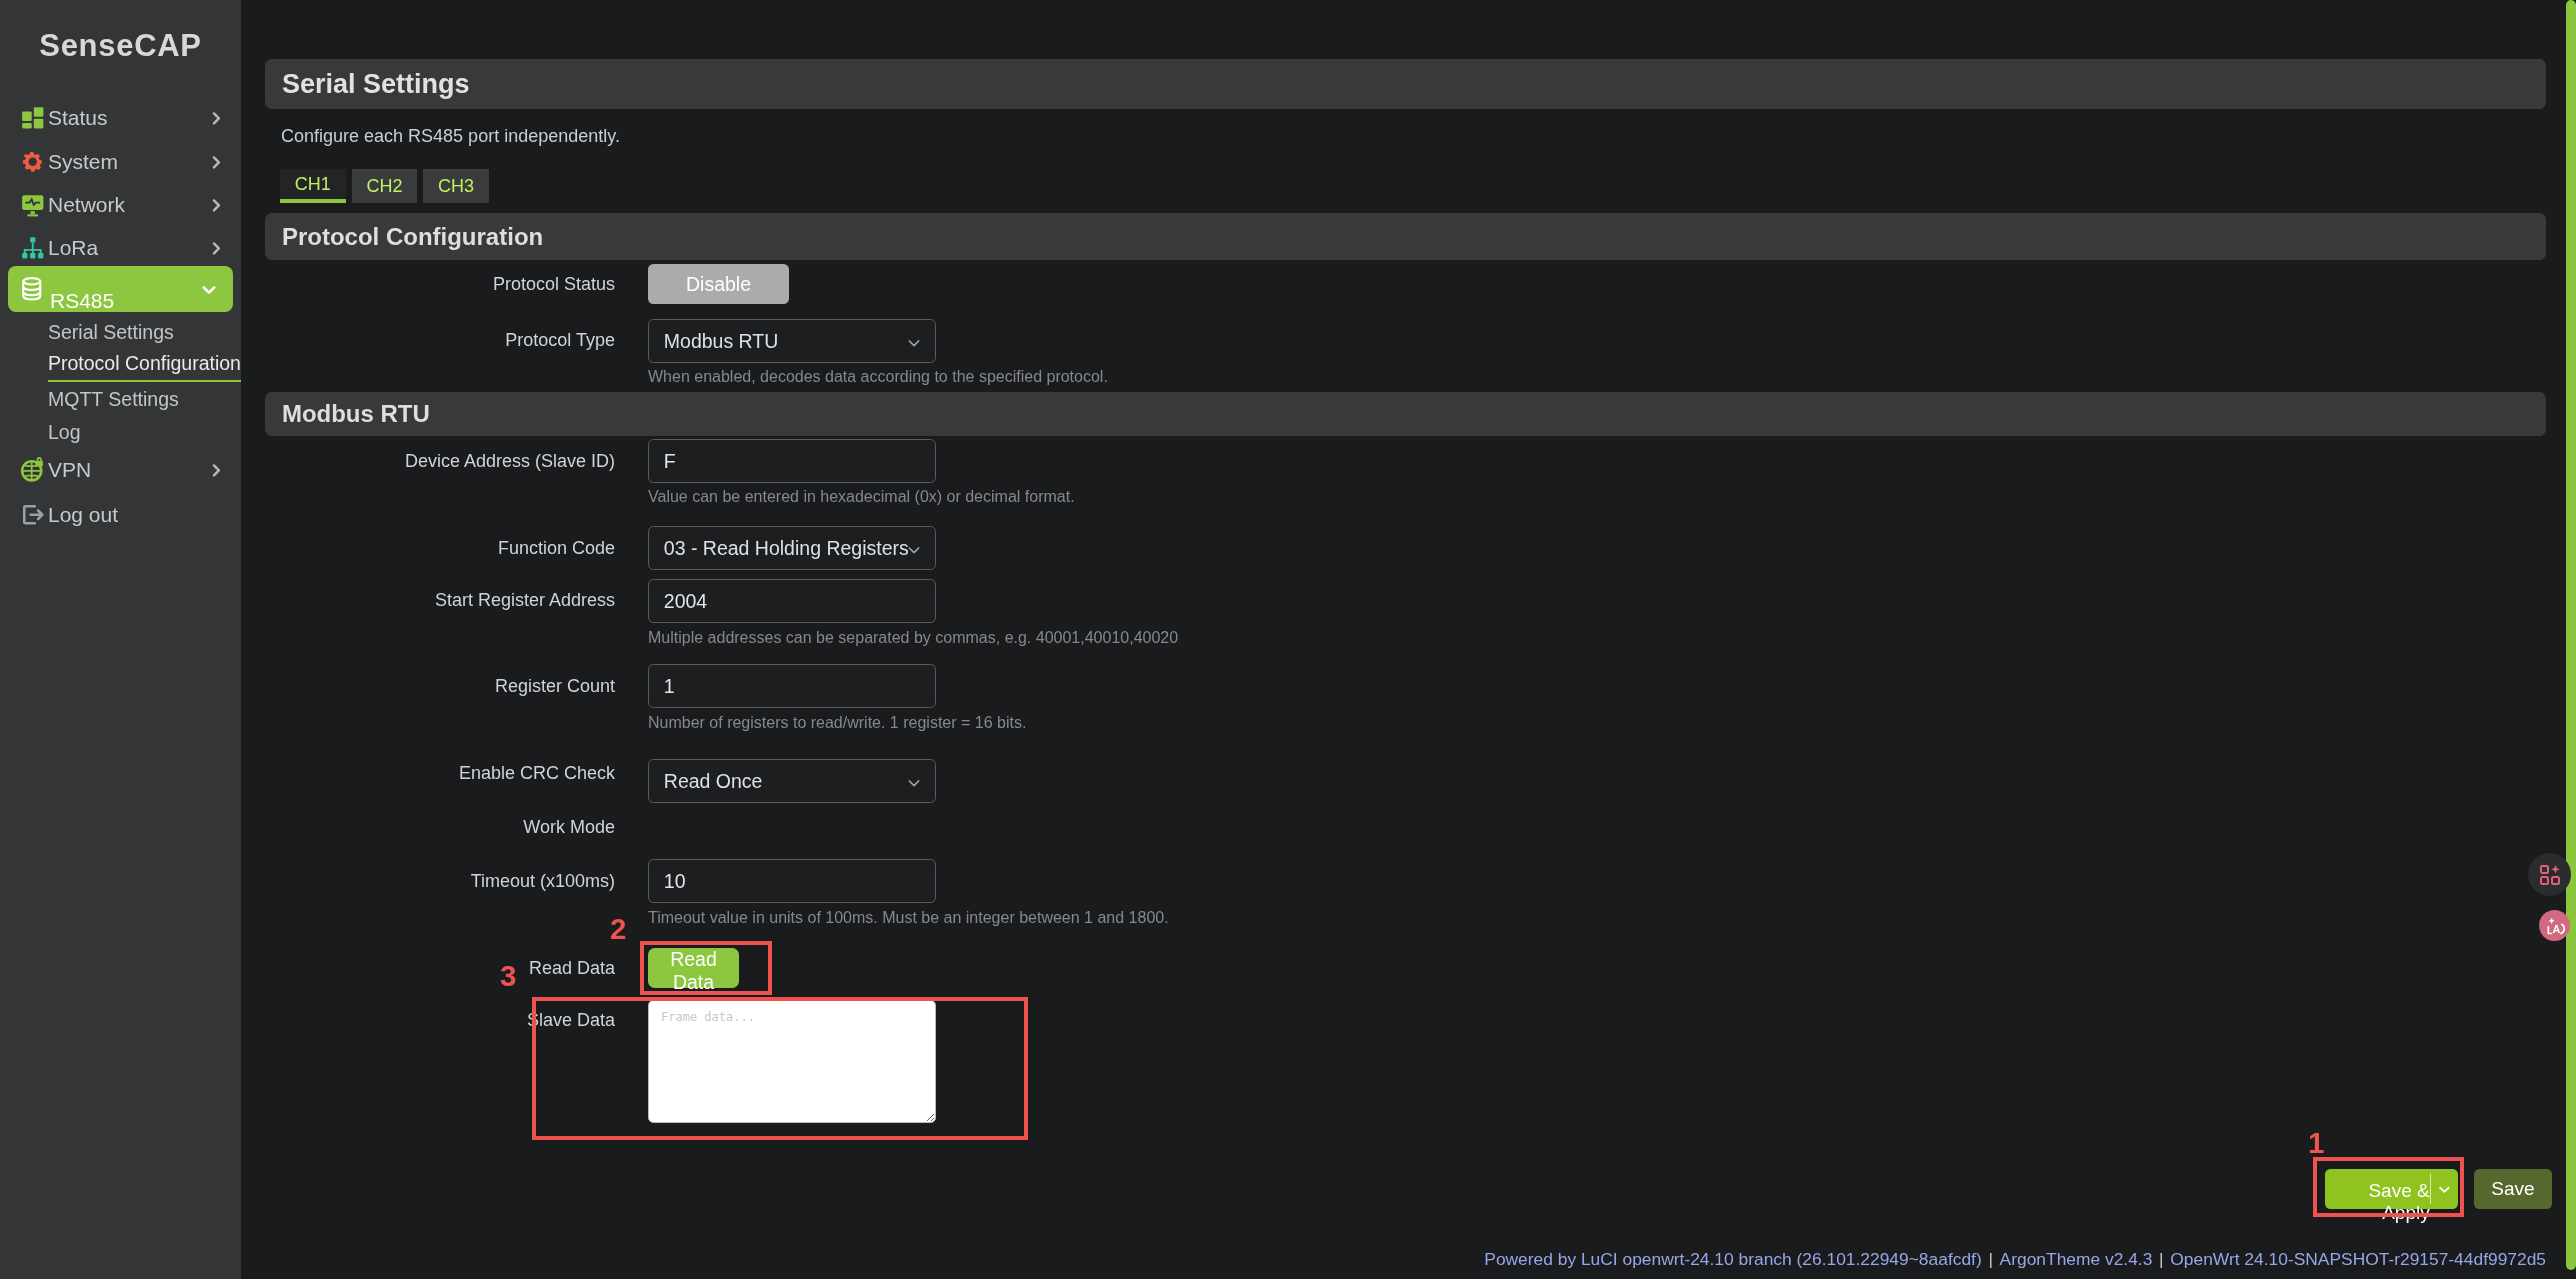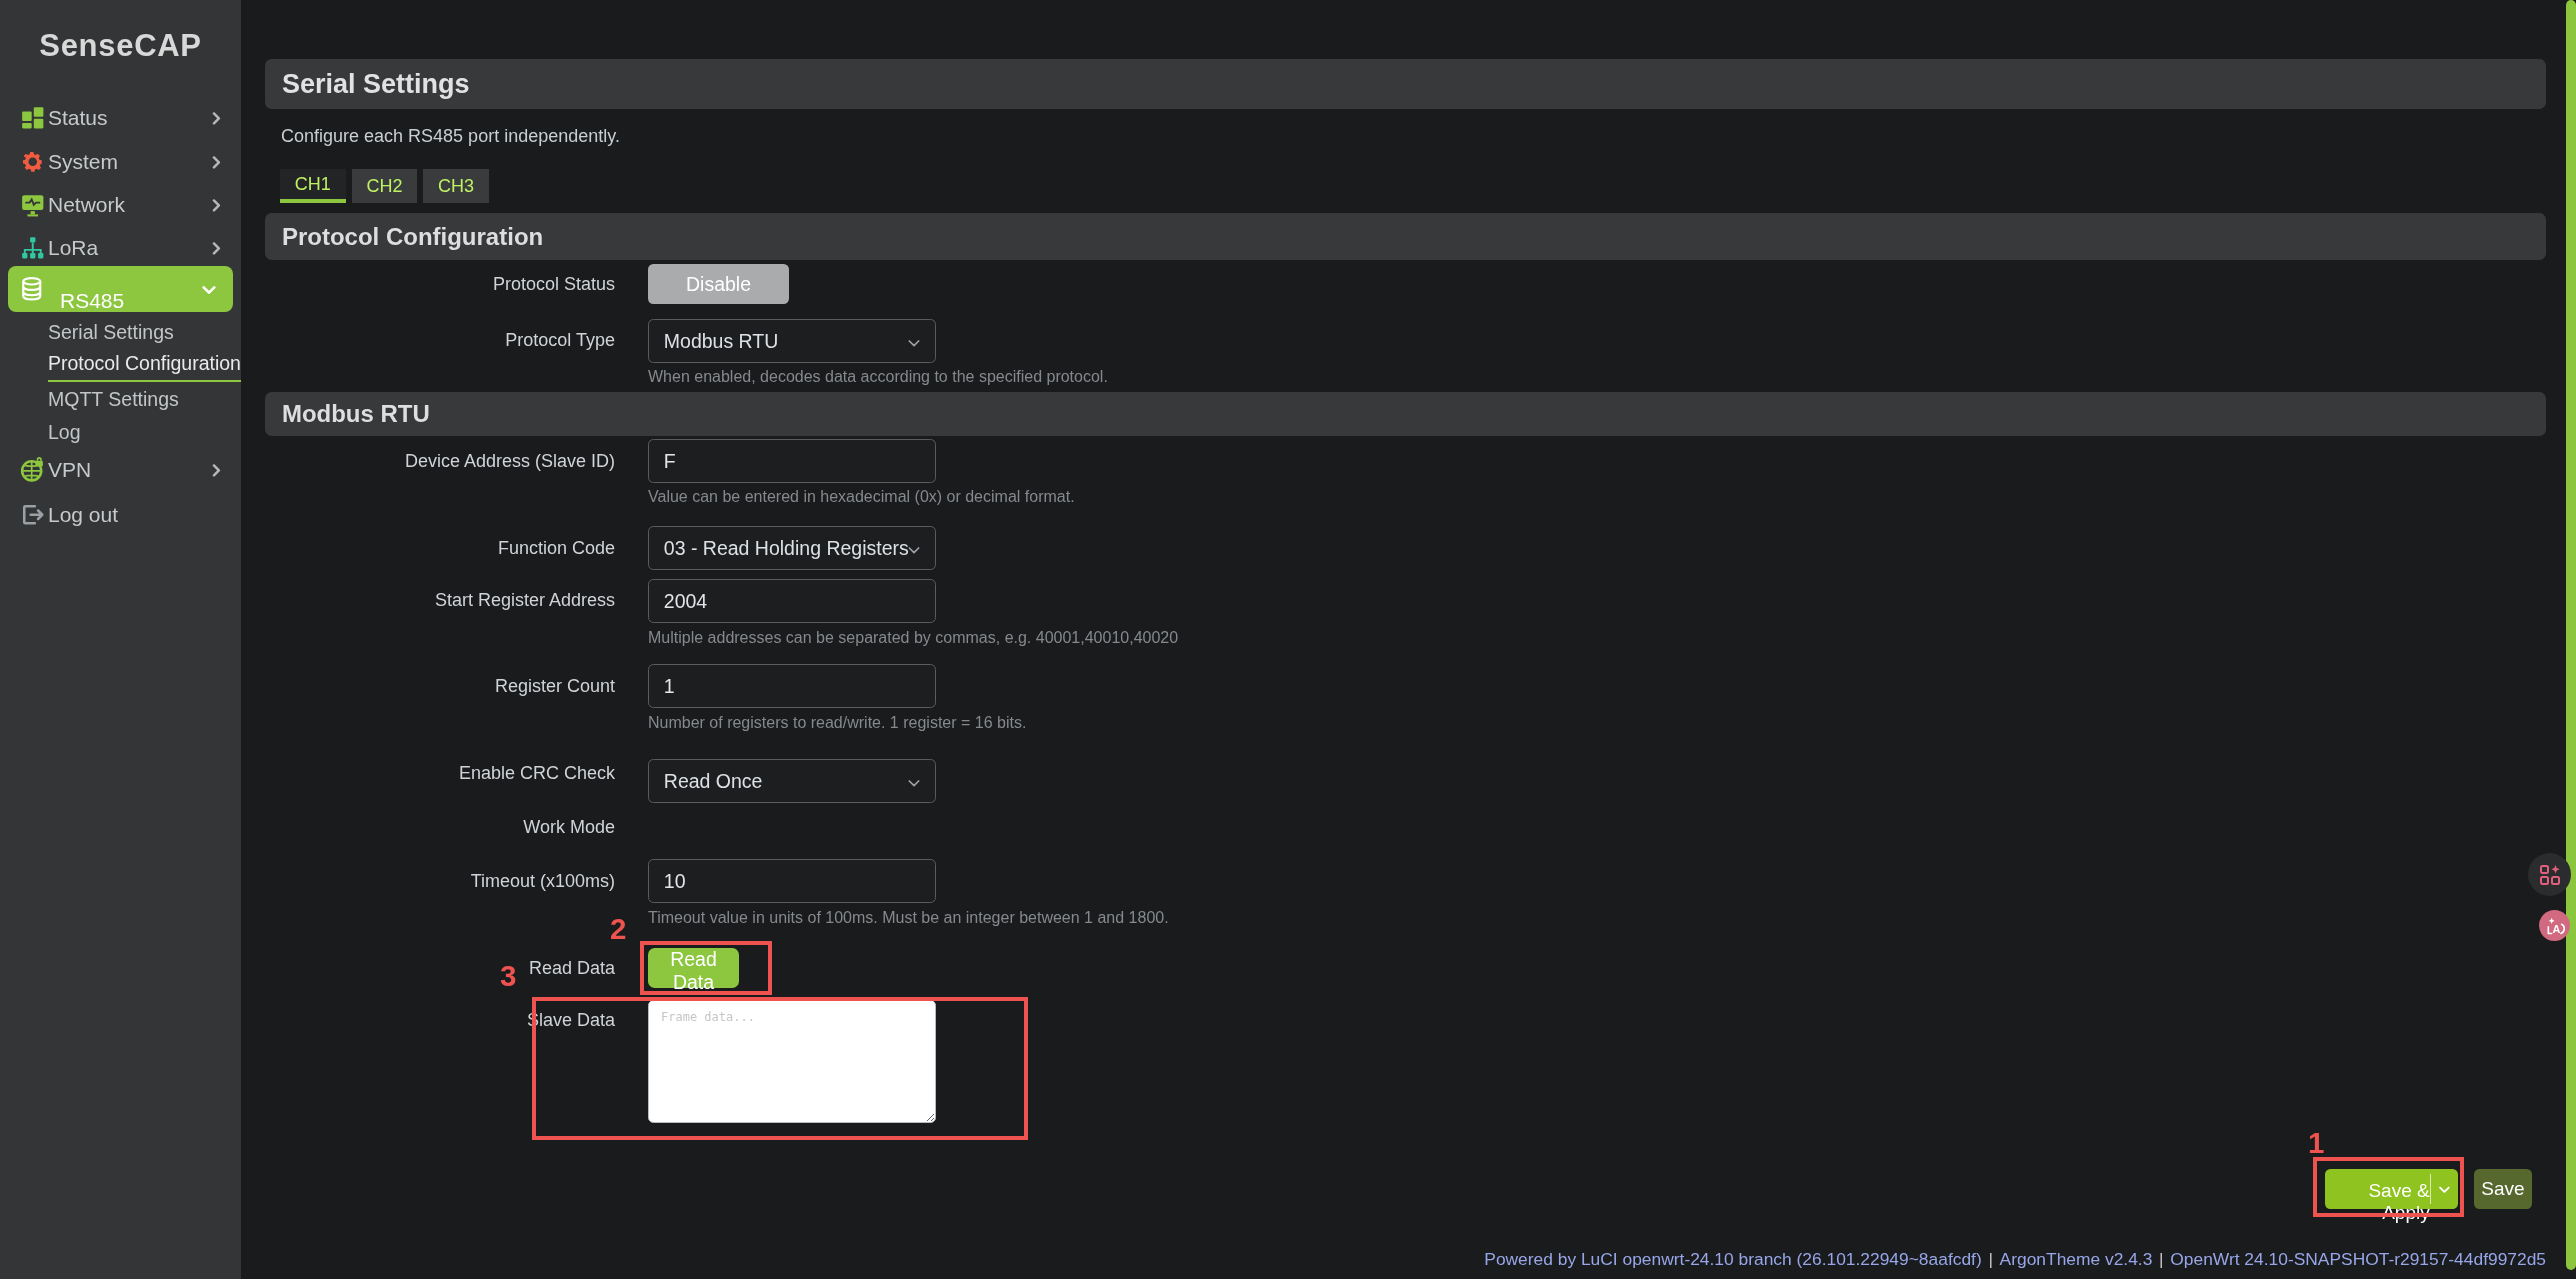--- a/index.html
+++ b/index.html
@@ -59,21 +59,21 @@
                     border:0.7px solid #bbb; border-radius:5.4px; resize:both; font-size:12px;
                     font-family:"DejaVu Sans Mono", monospace; color:#333; padding:9.4px 12px; outline:none; }
   .frame-textarea::placeholder { color:#c6c6c6; }
 
   
   .save-apply { position:absolute; left:2084px; top:1169px; width:133px; height:40px; background:#8fc320;
                 border-radius:5.4px; display:flex; align-items:center; cursor:pointer; color:#fff; }
   .save-apply .sa-label { flex:1; text-align:right; font-size:19px;margin-top:25px; }
   .save-apply .sa-div { width:1.3px; height:29.5px; background:#d9ecad; }
   .save-apply .sa-chev { width:27px; display:flex; align-items:center; justify-content:center; }
-  .save-btn { position:absolute; left:2233px; top:1169px; width:58px; height:40px; background:#56682e;
+  .save-btn { position:absolute; left:2233px; top:1169px; width:78px; height:40px; background:#56682e;
               border:none; border-radius:5.4px; color:#fff; font-size:19px; cursor:pointer; }
 
   
   .ann-rect { position:absolute; border:4px solid #ee5350; }
   .ann-num  { position:absolute; color:#ee5350; font-size:29.5px; font-weight:bold; }
 
   
   #footer { position:absolute; right:30px; top:1249px; font-size:17.4px; white-space:nowrap; }
   #footer a { color:#97a6e8; text-decoration:none; cursor:pointer; }
   #footer .fsep { color:#c2c4c6; margin:0 6.7px; }
@@ -166,21 +166,21 @@
     <span class="nicon" style="left:10.7px;">
       <svg width="25.5" height="25.5" viewBox="0 0 24 24">
           <g fill="none" stroke="#ffffff" stroke-width="2">
             <ellipse cx="12" cy="5" rx="8" ry="3"></ellipse>
             <path d="M4 5v5c0 1.7 3.6 3 8 3s8-1.3 8-3V5"></path>
             <path d="M4 10v5c0 1.7 3.6 3 8 3s8-1.3 8-3v-5"></path>
             <path d="M4 15v4c0 1.7 3.6 3 8 3s8-1.3 8-3v-4"></path>
           </g>
         </svg>
     </span>
-    <span class="nlabel" style="left:52px;margin-top:23px;">RS485</span>
+    <span class="nlabel" style="left:42px;margin-top:23px;">RS485</span>
     <span class="chev">
       <svg width="16" height="16" viewBox="0 0 24 24">
           <path d="M4 8l8 8 8-8" stroke="#ffffff" stroke-width="4" fill="none" stroke-linecap="round" stroke-linejoin="round"></path>
         </svg>
     </span>
   </div>
 
   <div class="sub-item" style="top:321px;">Serial Settings</div>
   <div class="sub-item sub-active" style="top:352px;">Protocol Configuration</div>
   <div class="sub-item" style="top:388px;">MQTT Settings</div>

